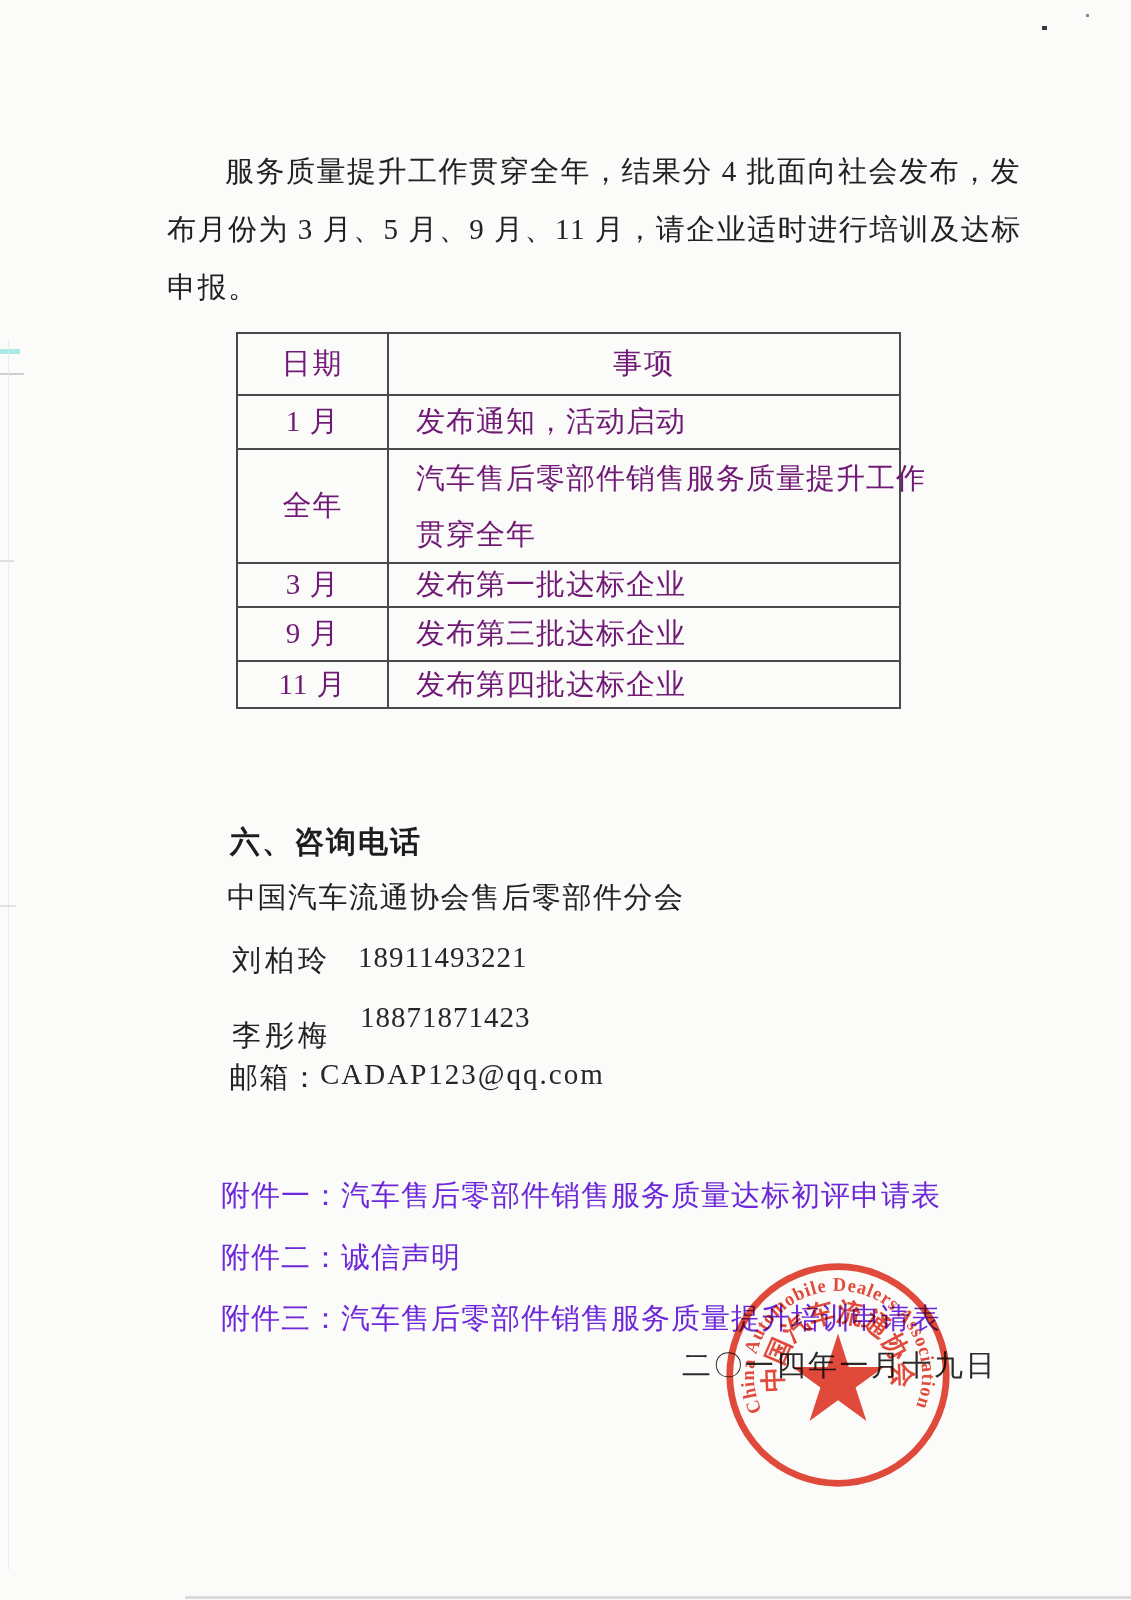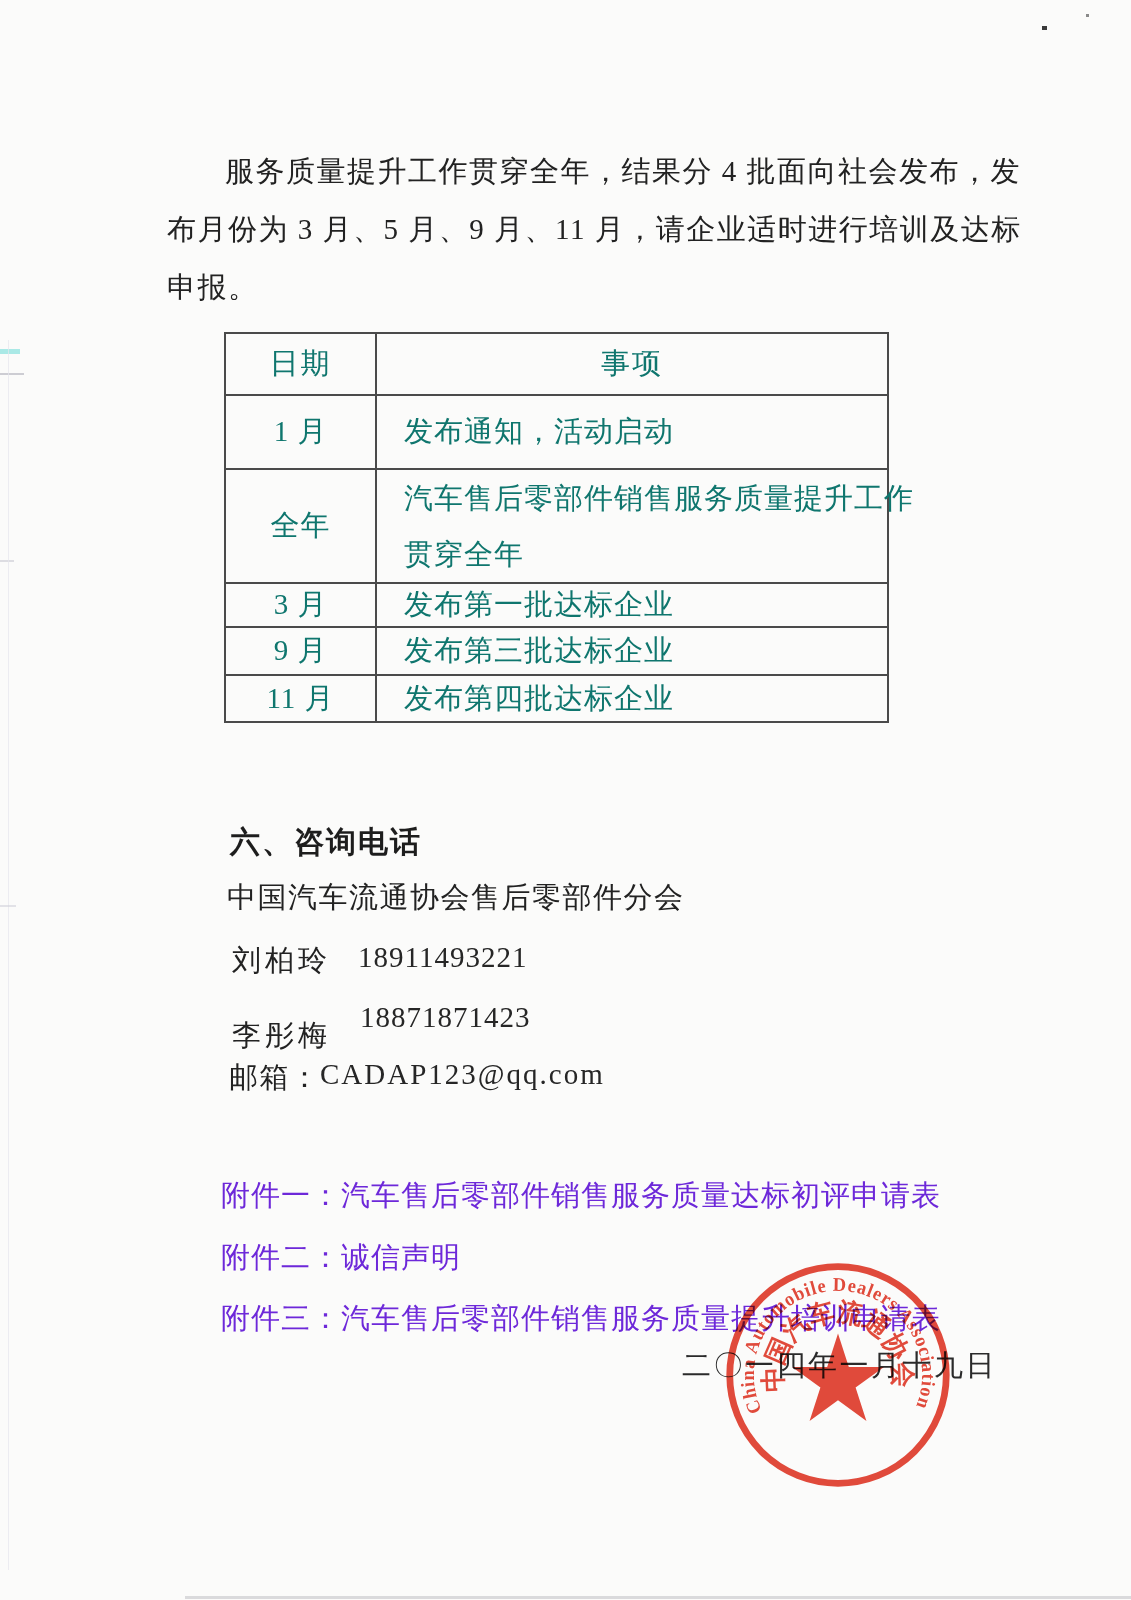--- a/index.html
+++ b/index.html
@@ -7,23 +7,23 @@
     width:1131px;height:1600px;position:relative;overflow:hidden;
     background:#fbfbfa;
     font-family:"Liberation Serif","DejaVu Serif",serif;
     color:#262626;
   }
   .abs{position:absolute;white-space:nowrap;}
   
   .para-line{font-size:29px;letter-spacing:1.5px;color:#222;}
   
   .schedule{
-    position:absolute;left:224px;top:332px;width:663px;
+    position:absolute;left:236px;top:332px;width:663px;
     border-collapse:collapse;table-layout:fixed;
-    font-size:29px;color:#0f766e;border-radius:24px;
+    font-size:29px;color:#701a75;border-radius:24px;
   }
   .schedule td,.schedule th{
     border:2px solid #4a4a4a;font-weight:normal;
     padding:0;vertical-align:middle;
   }
   .schedule .date-cell{text-align:center;letter-spacing:1px;}
   .schedule .item-cell{text-align:left;padding-left:27px;letter-spacing:1px;margin-left:19px;}
   .schedule .head{text-align:center;letter-spacing:2px;}
   .item-line{line-height:56px;white-space:nowrap;}
   
@@ -52,36 +52,36 @@
 <table class="schedule">
   <colgroup>
       <col style="width:151px">
       <col style="width:512px">
     </colgroup>
   <tbody>
       <tr style="height:62px">
     <th class="head">日期</th>
     <th class="head">事项</th>
   </tr>
-  <tr style="height:74px">
+  <tr style="height:54px">
     <td class="date-cell">1 月</td>
     <td class="item-cell">发布通知，活动启动</td>
   </tr>
   <tr style="height:112px">
     <td class="date-cell">全年</td>
     <td class="item-cell">
       <div class="item-line">汽车售后零部件销售服务质量提升工作</div>
       <div class="item-line">贯穿全年</div>
     </td>
   </tr>
   <tr style="height:44px">
     <td class="date-cell">3 月</td>
     <td class="item-cell">发布第一批达标企业</td>
   </tr>
-  <tr style="height:48px">
+  <tr style="height:54px">
     <td class="date-cell">9 月</td>
     <td class="item-cell">发布第三批达标企业</td>
   </tr>
   <tr style="height:47px">
     <td class="date-cell">11 月</td>
     <td class="item-cell">发布第四批达标企业</td>
   </tr>
 </tbody>
   </table>
 

